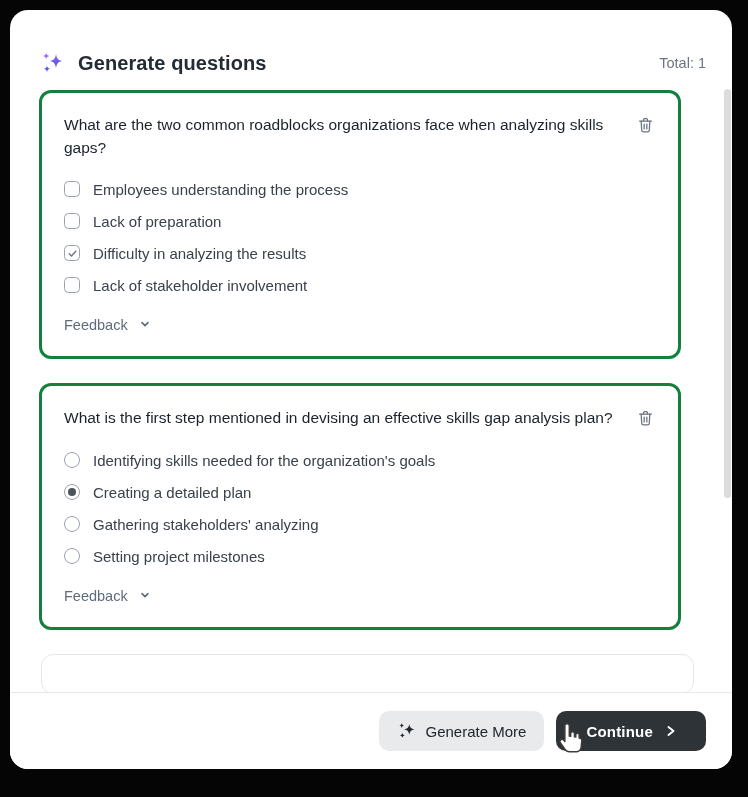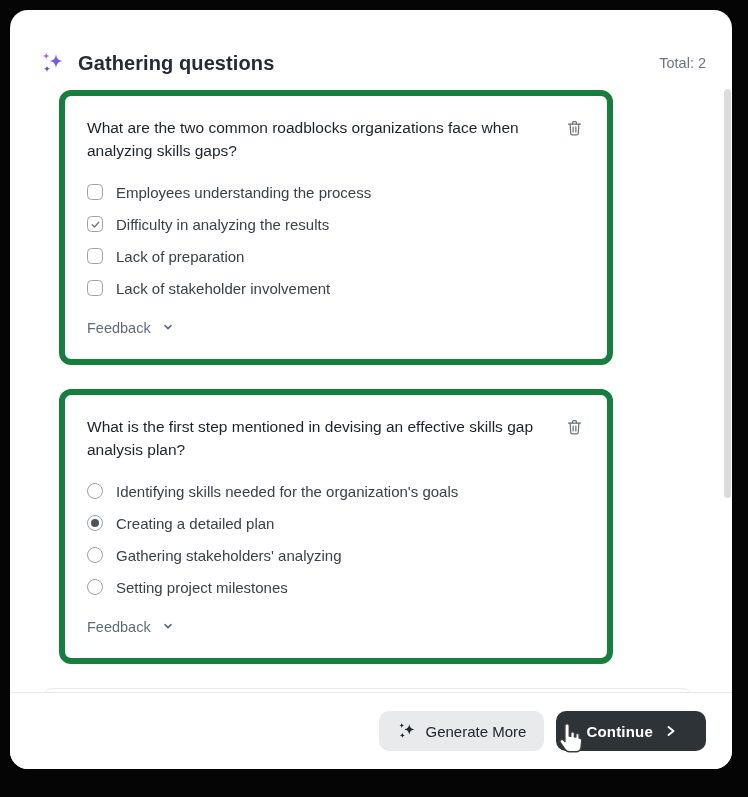--- a/index.html
+++ b/index.html
@@ -29,23 +29,23 @@
     flex:1 1 auto;
   }
   .total-label { font-size:14.5px; color:#6d7480; }
 
   
   .scroll-area {
     position:absolute; top:80px; left:0; right:0; bottom:77px;
     overflow:hidden;
   }
   .card {
-    width:554px; margin:0 0 24px 49px;
+    width:642px; margin:0 0 24px 29px;
     background:#fff;
-    border:6px solid #15803d;
+    border:3px solid #15803d;
     border-radius:12px;
     padding:20px 22px 22px 22px;
   }
   .card-head { display:flex; align-items:flex-start; gap:14px; margin-bottom:14px; }
   .question-text {
     flex:1 1 auto;
     font-size:15.5px; line-height:23px; color:#1b222c; font-weight:500;
   }
   .trash-btn {
     flex:0 0 auto; width:22px; height:22px; margin-top:2px;
@@ -117,50 +117,50 @@
 </svg>
 
 <div class="modal">
 
   <div class="modal-header">
     <svg class="header-sparkle" viewBox="0 0 26 26">
       <path d="M16 4 C16.7 8.6 18.3 10.2 22.6 11 C18.3 11.8 16.7 13.4 16 18 C15.3 13.4 13.7 11.8 9.4 11 C13.7 10.2 15.3 8.6 16 4 Z" fill="url(#sparkGrad)"></path>
       <path d="M6.2 2.6 C6.55 4.8 7.35 5.6 9.4 6 C7.35 6.4 6.55 7.2 6.2 9.4 C5.85 7.2 5.05 6.4 3 6 C5.05 5.6 5.85 4.8 6.2 2.6 Z" fill="#a06bf5"></path>
       <path d="M7 15.4 C7.35 17.6 8.15 18.4 10.2 18.8 C8.15 19.2 7.35 20 7 22.2 C6.65 20 5.85 19.2 3.8 18.8 C5.85 18.4 6.65 17.6 7 15.4 Z" fill="#5156dd"></path>
     </svg>
-    <div class="modal-title">Gathering questions</div>
-    <div class="total-label">Total: 2</div>
+    <div class="modal-title">Generate questions</div>
+    <div class="total-label">Total: 1</div>
   </div>
 
   <div class="scroll-area">
     <div>
         <div class="card"><div class="card-head">
             <div class="question-text">What are the two common roadblocks organizations face when analyzing skills gaps?</div>
             <button class="trash-btn">
               <span><svg width="19" height="20" viewBox="0 0 24 24" fill="none" stroke="#6b7280" stroke-width="1.6" stroke-linecap="round" stroke-linejoin="round">
                   <path d="M4.5 7 h15"></path>
                   <path d="M9.5 7 V5.3 a1.3 1.3 0 0 1 1.3-1.3 h2.4 a1.3 1.3 0 0 1 1.3 1.3 V7"></path>
                   <path d="M6.5 7 l.7 11.6 a2.2 2.2 0 0 0 2.2 2.1 h5.2 a2.2 2.2 0 0 0 2.2-2.1 L17.5 7"></path>
                   <path d="M10.3 10.8 v6.2"></path>
                   <path d="M13.7 10.8 v6.2"></path>
                 </svg></span>
             </button>
           </div><div class="option-row">
             <span class="ctrl checkbox-ctrl"></span>
             <span class="option-label">Employees understanding the process</span>
           </div><div class="option-row">
+            <span class="ctrl checkbox-ctrl"></span>
+            <span class="option-label">Lack of preparation</span>
+          </div><div class="option-row">
             <span class="ctrl checkbox-ctrl">
               <svg width="11" height="11" viewBox="0 0 12 12">
                 <path d="M2.4 6.3 L4.9 8.7 L9.6 3.5" fill="none" stroke="#6b7280" stroke-width="1.5" stroke-linecap="round" stroke-linejoin="round"></path>
               </svg>
             </span>
             <span class="option-label">Difficulty in analyzing the results</span>
-          </div><div class="option-row">
-            <span class="ctrl checkbox-ctrl"></span>
-            <span class="option-label">Lack of preparation</span>
           </div><div class="option-row">
             <span class="ctrl checkbox-ctrl"></span>
             <span class="option-label">Lack of stakeholder involvement</span>
           </div><button class="feedback-row">
             <span class="feedback-label">Feedback</span>
             <span><svg width="12" height="12" viewBox="0 0 12 12">
                 <path d="M3 4.6 L6 7.6 L9 4.6" fill="none" stroke="#5f6b7a" stroke-width="1.6" stroke-linecap="round" stroke-linejoin="round"></path>
               </svg></span>
           </button></div>
         <div class="card"><div class="card-head">

